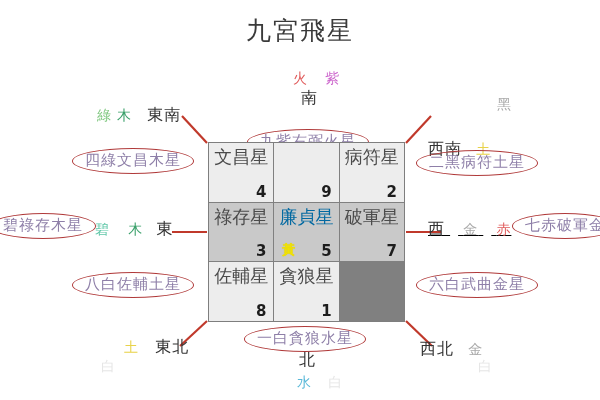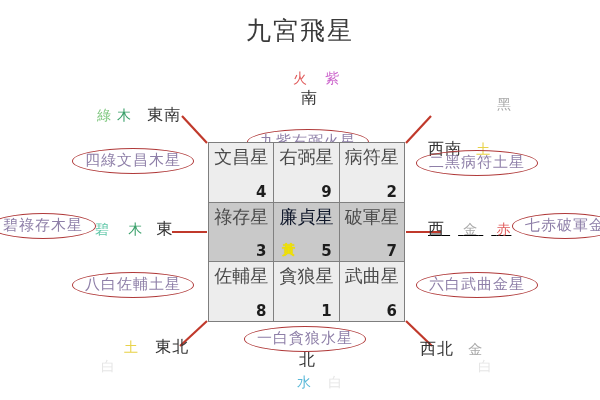--- a/index.html
+++ b/index.html
@@ -171,49 +171,44 @@
     <span class="elem c-gray">金</span>
   </div>
   <div class="abs elem c-white" style="left:478px;top:358px;">白</div>
 
   <div class="abs" id="grid">
     <div class="cell">
       <span class="star">文昌星</span>
       <span class="num">4</span>
     </div>
     <div class="cell">
-      <span class="star">右弼星</span>
       <span class="num">9</span>
     </div>
     <div class="cell">
       <span class="star">病符星</span>
       <span class="num">2</span>
     </div>
 
     <div class="cell mid">
       <span class="star">祿存星</span>
       <span class="num">3</span>
     </div>
     <div class="cell mid">
-      <span class="star" style="color:#0f172a;">廉貞星</span>
+      <span class="star" style="color:#0369a1;">廉貞星</span>
       <span class="huang">黃</span>
       <span class="num">5</span>
     </div>
     <div class="cell mid">
       <span class="star">破軍星</span>
       <span class="num">7</span>
     </div>
 
     <div class="cell">
       <span class="star">佐輔星</span>
       <span class="num">8</span>
     </div>
     <div class="cell">
       <span class="star">貪狼星</span>
       <span class="num">1</span>
     </div>
-    <div class="cell">
-      <span class="star">武曲星</span>
-      <span class="num">6</span>
-    </div>
   </div>
 
 </div>
 
 </body></html>

